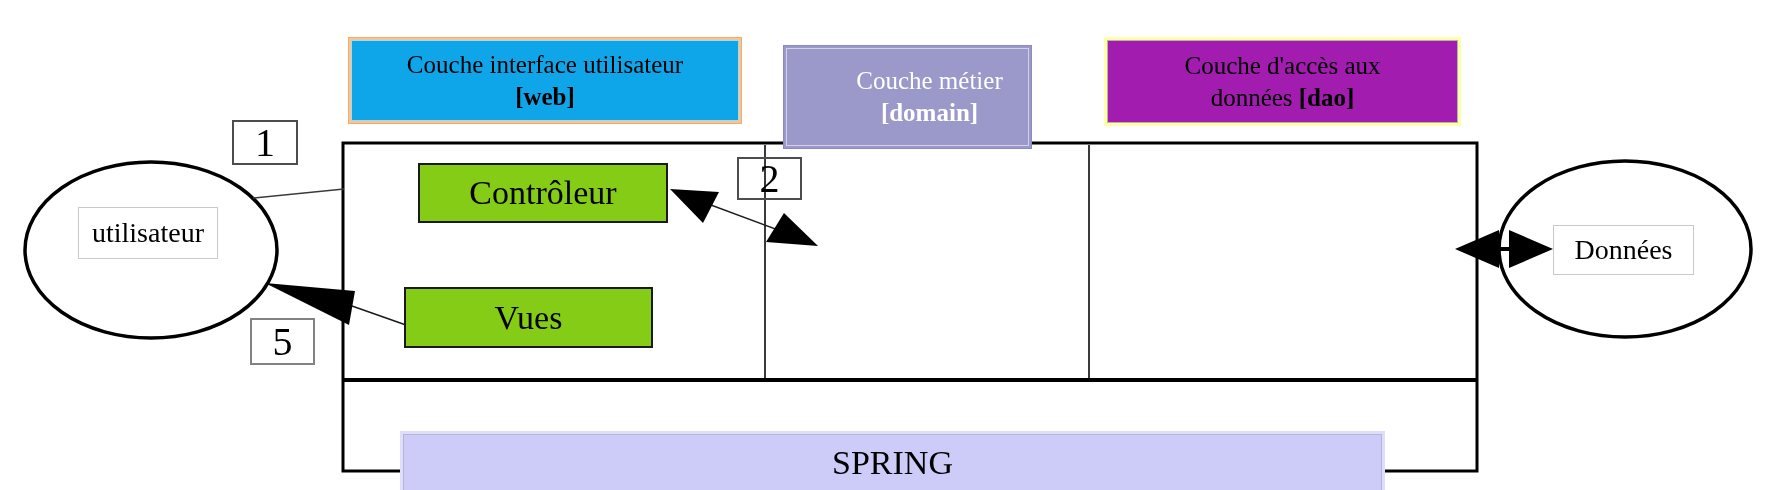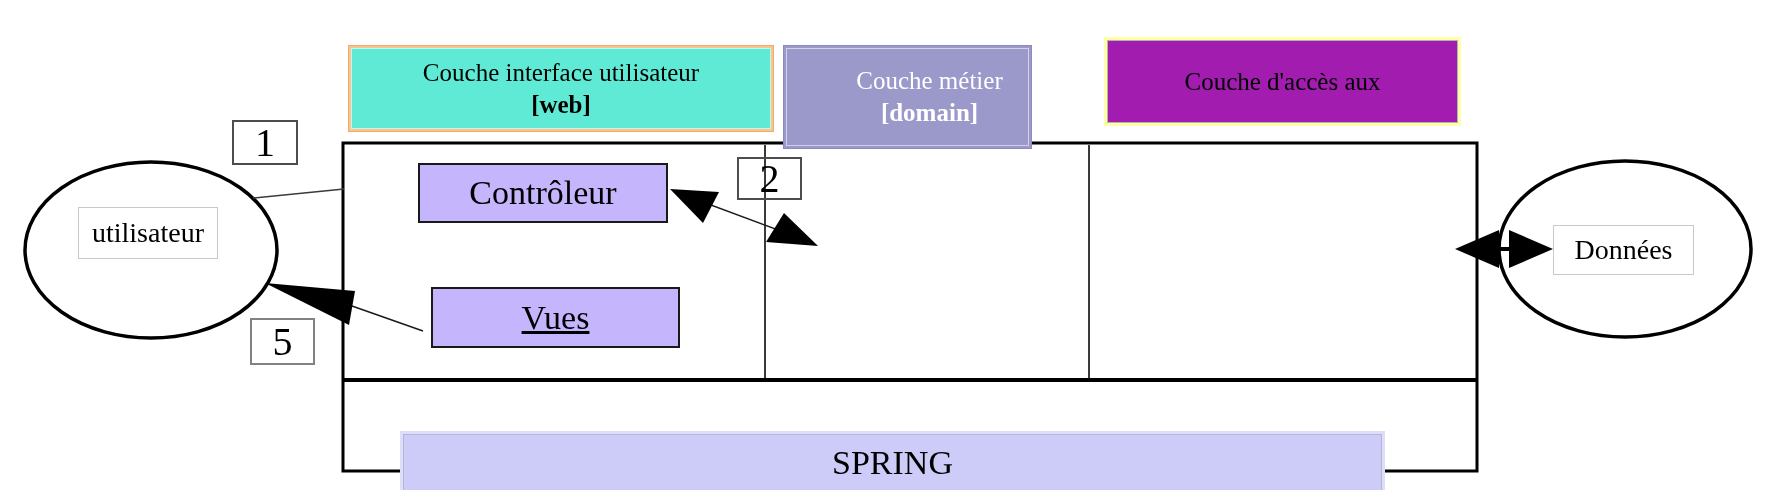--- a/index.html
+++ b/index.html
@@ -13,43 +13,43 @@
   }
   .abs{position:absolute;box-sizing:border-box;}
   svg.overlay{position:absolute;left:0;top:0;width:1765px;height:490px;}
 
   
   .layer-label{
     display:flex;flex-direction:column;align-items:center;justify-content:center;
     text-align:center;font-size:25px;line-height:32px;
   }
   .layer-web{
-    left:348px;top:45px;width:426px;height:87px;
-    background:#5eead4;border:1px solid #f0ab6d;
+    left:348px;top:37px;width:394px;height:87px;
+    background:#0ea5e9;border:1px solid #f0ab6d;
     box-shadow:inset 0 0 0 2px #FBC38D, inset 0 0 0 3px rgba(255,255,255,.6);
   }
   .layer-domain{
     left:783px;top:45px;width:249px;height:104px;
     background:#9B99C9;border:1px solid #8d8bbd;color:#ffffff;
     box-shadow:inset 0 0 0 2px #9B99C9, inset 0 0 0 3px rgba(255,255,255,.55);
     padding-left:44px;
   }
   .layer-dao{
     left:1107px;top:40px;width:351px;height:83px;
     background:#a21caf;border:1px solid #b3b3b3;
     box-shadow:0 0 0 3px #ffffa8;
   }
 
   
   .comp-box{
     display:flex;align-items:center;justify-content:center;
-    background:#c4b5fd;border:2px solid #1a1a1a;font-size:34px;
+    background:#84cc16;border:2px solid #1a1a1a;font-size:34px;
   }
   .controller-box{left:418px;top:163px;width:250px;height:60px;}
-  .views-box{left:431px;top:287px;width:249px;height:61px;text-decoration:underline;}
+  .views-box{left:404px;top:287px;width:249px;height:61px;}
 
   
   .spring-bar{
     left:403px;top:394px;width:979px;height:58px;
     background:#CDCCF8;border:1px solid #b7b6d2;
     box-shadow:0 0 0 3px #dedefb;
     display:flex;align-items:center;justify-content:center;
     font-size:34px;font-weight:normal;margin-top:40px;
   }
 
@@ -106,20 +106,21 @@
     <span><span></span><b>[web]</b></span>
   </div>
 
   <div class="abs layer-label layer-domain">
     <span>Couche métier</span>
     <span><span></span><b>[domain]</b></span>
   </div>
 
   <div class="abs layer-label layer-dao">
     <span>Couche d'accès aux</span>
+    <span><span>données </span><b>[dao]</b></span>
   </div>
 
   <div class="abs comp-box controller-box">
     <span>Contrôleur</span>
   </div>
   <div class="abs comp-box views-box">
     <span>Vues</span>
   </div>
 
   <div class="abs spring-bar">

